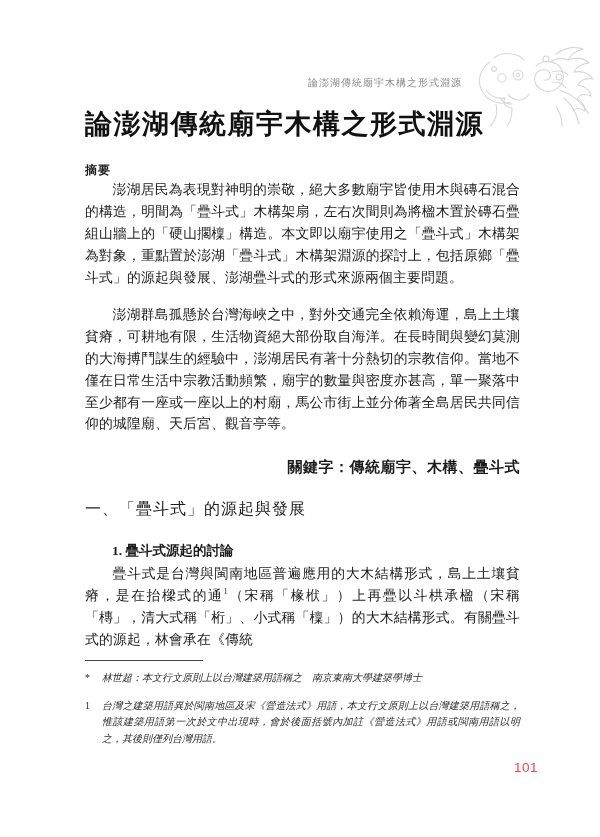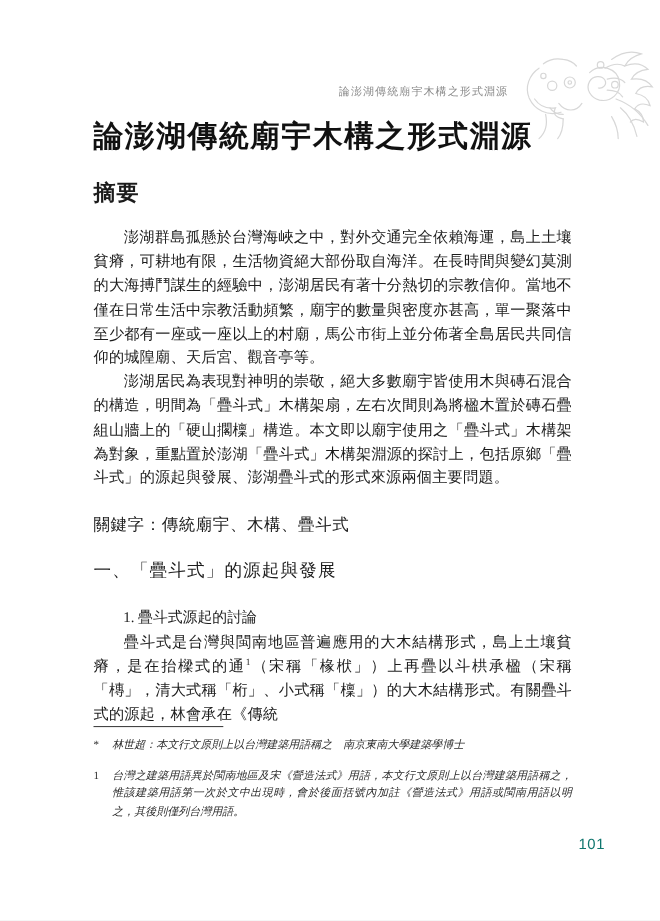--- a/index.html
+++ b/index.html
@@ -30,63 +30,63 @@
     color:#111;line-height:1.2;
   }
   .author-line{
     margin:26px 28px 0 0;
     text-align:right;font-size:13px;letter-spacing:1px;
   }
   .author-line sup{font-size:9px;vertical-align:super;}
   .abstract-heading{
     margin:22px 0 0 0;
     font-family:"Liberation Sans","DejaVu Sans",sans-serif;
-    font-size:20px;font-weight:bold;letter-spacing:1px;
+    font-size:12px;font-weight:bold;letter-spacing:1px;
   }
   .para{
     margin:0;padding:0;
     font-size:13.8px;line-height:21.8px;
     text-align:justify;text-indent:2em;
     letter-spacing:0.2px;
   }
   .para.first{margin-top:16px;}
   .keywords{
     margin:23px 0 0 0;
-    font-size:15px;font-weight:normal;letter-spacing:0.5px;
+    font-size:15px;font-weight:bold;letter-spacing:0.5px;text-align:right;
   }
   .section-heading{
     margin:22px 0 0 0;
     font-size:16px;font-weight:normal;letter-spacing:1px;
   }
   .subsection-heading{
     margin:22px 0 0 2em;
-    font-size:13.5px;font-weight:normal;
+    font-size:13.5px;font-weight:bold;
   }
   .body-para{margin-top:3px;}
   .body-para sup{font-size:8.5px;vertical-align:super;line-height:0;}
   
   .footnotes{
     position:absolute;left:85px;right:80px;top:660px;
     font-style:italic;color:#2b2b2b;
   }
   .fn-rule{
     width:118px;height:0;border-top:1.2px solid #444;margin:0 0 9px 0;
   }
   .footnote{
     display:flex;gap:9px;
     font-size:10px;line-height:16.5px;
   }
   .footnote + .footnote{margin-top:11px;}
   .fn-marker{flex:0 0 auto;min-width:8px;font-style:normal;}
   .fn-text{flex:1;text-align:justify;}
   
   .page-number{
-    position:absolute;top:760px;right:50px;
+    position:absolute;top:760px;right:62px;
     font-family:"Liberation Sans","DejaVu Sans",sans-serif;
-    font-size:13.5px;color:#0f766e;letter-spacing:0.5px;
+    font-size:13.5px;color:#ef4444;letter-spacing:0.5px;
   }
 </style>
 </head>
 <body>
 
 <div class="page">
 
   <div class="running-head">論澎湖傳統廟宇木構之形式淵源</div>
 
   <svg class="ornament" viewBox="0 0 140 96" aria-hidden="true">
@@ -118,23 +118,23 @@
     </g>
   </svg>
 
   <div class="content">
 
     <h1 class="title">論澎湖傳統廟宇木構之形式淵源</h1>
 
 
     <h2 class="abstract-heading">摘要</h2>
 
+    <p class="para">澎湖居民為表現對神明的崇敬，絕大多數廟宇皆使用木與磚石混合的構造，明間為「疊斗式」木構架扇，左右次間則為將楹木置於磚石疊組山牆上的「硬山擱檁」構造。本文即以廟宇使用之「疊斗式」木構架為對象，重點置於澎湖「疊斗式」木構架淵源的探討上，包括原鄉「疊斗式」的源起與發展、澎湖疊斗式的形式來源兩個主要問題。</p>
+
     <p class="para first">澎湖群島孤懸於台灣海峽之中，對外交通完全依賴海運，島上土壤貧瘠，可耕地有限，生活物資絕大部份取自海洋。在長時間與變幻莫測的大海搏鬥謀生的經驗中，澎湖居民有著十分熱切的宗教信仰。當地不僅在日常生活中宗教活動頻繁，廟宇的數量與密度亦甚高，單一聚落中至少都有一座或一座以上的村廟，馬公市街上並分佈著全島居民共同信仰的城隍廟、天后宮、觀音亭等。</p>
-
-    <p class="para">澎湖居民為表現對神明的崇敬，絕大多數廟宇皆使用木與磚石混合的構造，明間為「疊斗式」木構架扇，左右次間則為將楹木置於磚石疊組山牆上的「硬山擱檁」構造。本文即以廟宇使用之「疊斗式」木構架為對象，重點置於澎湖「疊斗式」木構架淵源的探討上，包括原鄉「疊斗式」的源起與發展、澎湖疊斗式的形式來源兩個主要問題。</p>
 
     <div class="keywords">關鍵字：傳統廟宇、木構、疊斗式</div>
 
     <h2 class="section-heading">一、「疊斗式」的源起與發展</h2>
 
     <h3 class="subsection-heading">1. 疊斗式源起的討論</h3>
 
     <p class="para body-para">
       <span>疊斗式是台灣與閩南地區普遍應用的大木結構形式，島上土壤貧瘠，是在抬樑式的通</span><sup>1</sup><span>（宋稱「椽栿」）上再疊以斗栱承楹（宋稱「槫」，清大式稱「桁」、小式稱「檁」）的大木結構形式。有關疊斗式的源起，林會承在《傳統</span>
     </p>

